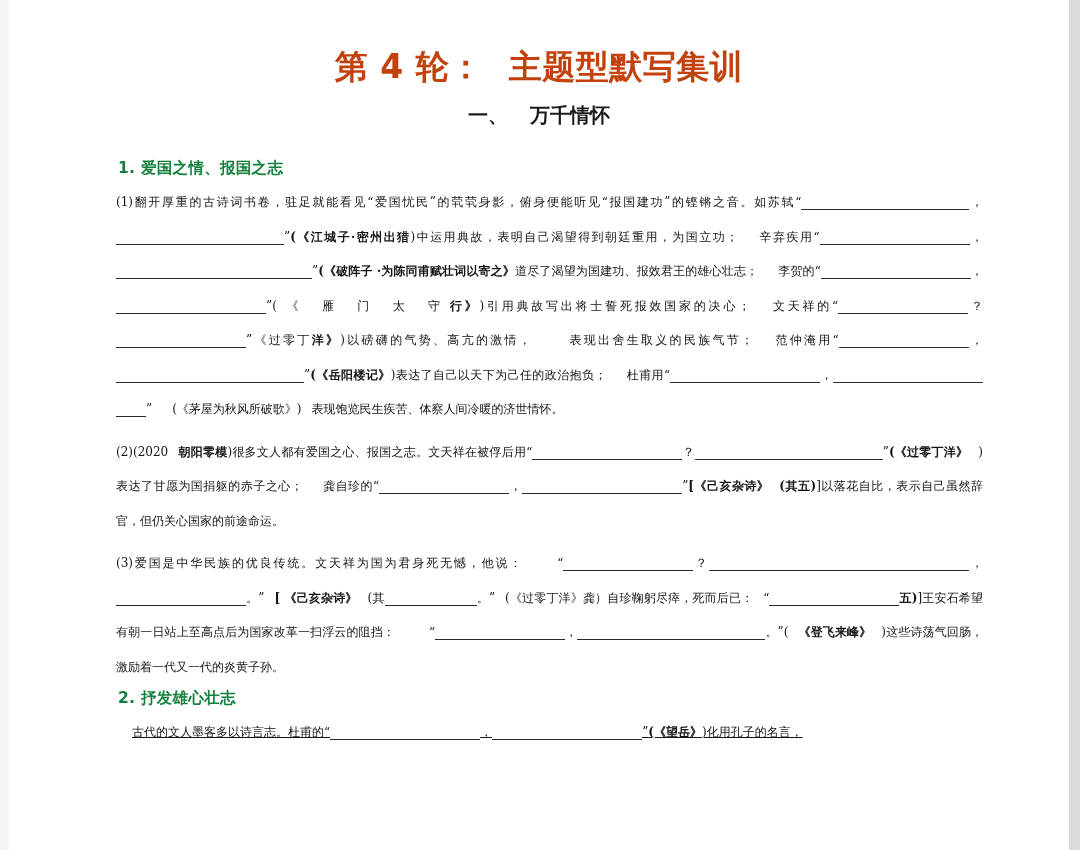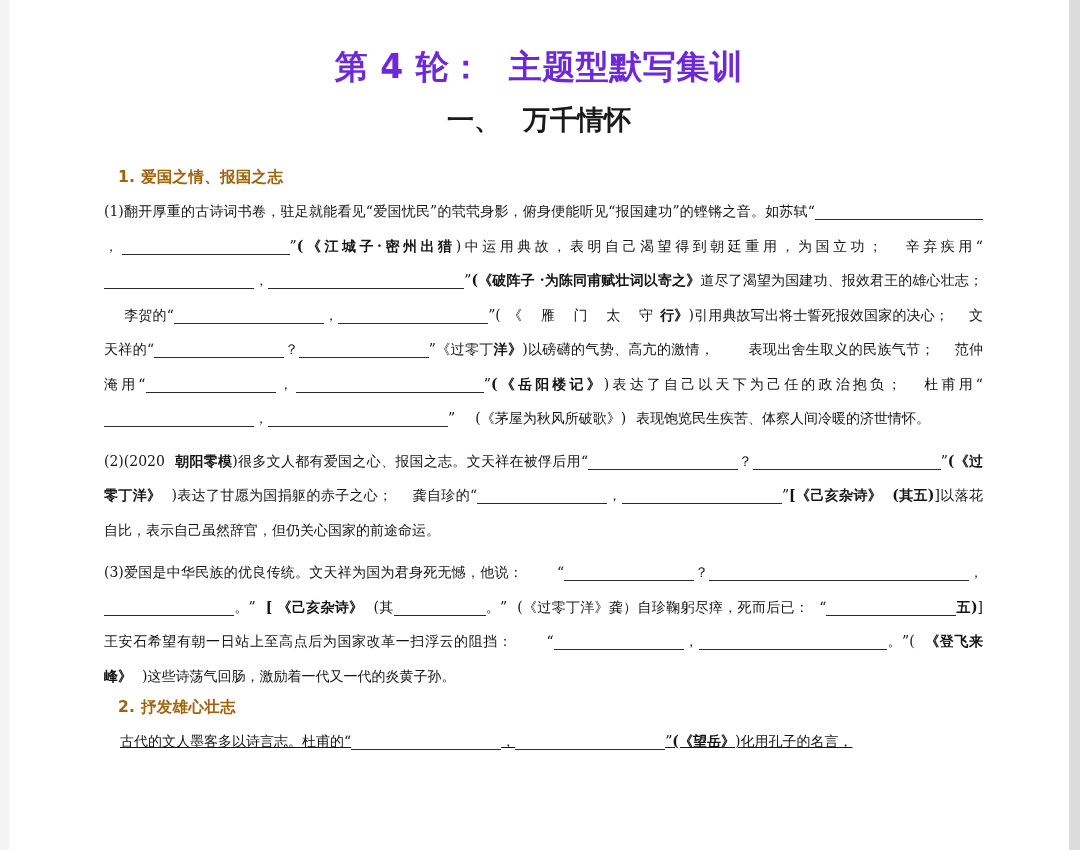--- a/index.html
+++ b/index.html
@@ -32,55 +32,55 @@
   }
 
   
   .doc-title {
     margin: 0;
     padding-top: 46px;
     text-align: center;
     font-size: 33px;
     font-weight: bold;
     letter-spacing: 0.5px;
-    color: #6d28d9;
+    color: #c2410c;
     font-family: "DejaVu Sans", "Liberation Sans", sans-serif;
     line-height: 1.25;
   }
   .doc-title .gap { display:inline-block; width: 26px; }
   .doc-subtitle {
     margin: 0;
     padding-top: 16px;
     text-align: center;
-    font-size: 27px;
+    font-size: 20px;
     color: #1a1a1a;
     font-family: "DejaVu Serif", "Liberation Serif", serif;
     line-height: 1.25;
   }
   .doc-subtitle .gap { display:inline-block; width: 22px; }
 
   
   .body-wrap {
     padding: 20px 86px 0 95px;
   }
   .sec-head {
     font-size: 15.5px;
     font-weight: bold;
-    color: #a16207;
+    color: #15803d;
     font-family: "DejaVu Sans", "Liberation Sans", sans-serif;
     margin: 10px 0 6px 14px;
     letter-spacing: 0.3px;
   }
   .sec-head.second { margin-top: 2px; }
 
   .para {
-    font-size: 14px;
+    font-size: 12px;
     color: #141414;
     line-height: 34.5px;
-    margin: 0 0 4px 0;
+    margin: 0 0 4px 12px;
     text-align: justify;
     text-justify: inter-character;
     word-break: break-all;
   }
   .para.p2 { margin-top: 8px; }
   .para.p3 { margin-top: 8px; }
   .para.p4 { margin-top: 2px; text-indent: 16px; text-decoration: underline; }
 
   .bold { font-weight: bold; }
   .sp   { display:inline-block; width: 20px; }

